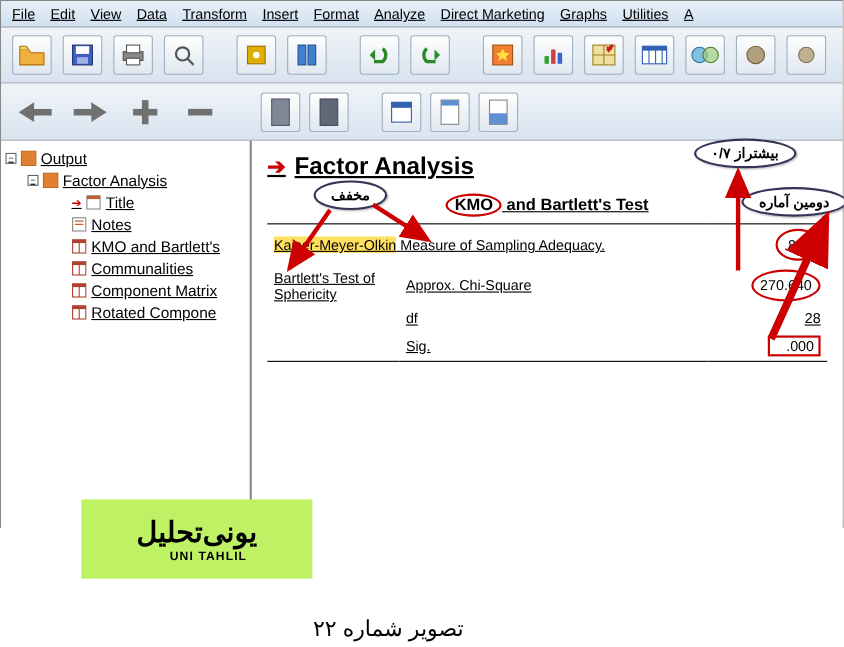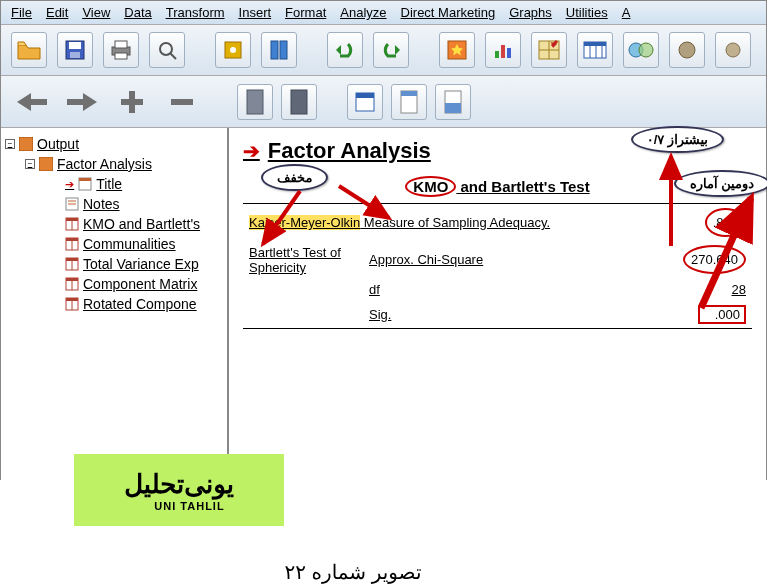--- a/index.html
+++ b/index.html
@@ -277,51 +277,41 @@
         <span>Communalities</span>
         </div>
       <div class="tree-item lvl3">
         <span class="ti">
             <svg width="14" height="14">
               <rect x="1" y="1" width="12" height="12" fill="#fff" stroke="#b04030"></rect>
               <rect x="1" y="1" width="12" height="3" fill="#b04030"></rect>
               <line x1="7" y1="1" x2="7" y2="13" stroke="#b04030"></line>
             </svg>
           </span>
-        <span>Total Variance Exp</span>
-        </div>
-      <div class="tree-item lvl3">
-        <span class="ti">
-            <svg width="14" height="14">
-              <rect x="1" y="1" width="12" height="12" fill="#fff" stroke="#b04030"></rect>
-              <rect x="1" y="1" width="12" height="3" fill="#b04030"></rect>
-              <line x1="7" y1="1" x2="7" y2="13" stroke="#b04030"></line>
-            </svg>
-          </span>
         <span>Component Matrix</span>
         </div>
       <div class="tree-item lvl3">
         <span class="ti">
             <svg width="14" height="14">
               <rect x="1" y="1" width="12" height="12" fill="#fff" stroke="#b04030"></rect>
               <rect x="1" y="1" width="12" height="3" fill="#b04030"></rect>
               <line x1="7" y1="1" x2="7" y2="13" stroke="#b04030"></line>
             </svg>
           </span>
         <span>Rotated Compone</span>
         </div>
     </div>
 
     <div class="main">
       <div class="heading">
         <span class="arr">➔</span>
         <span>Factor Analysis</span>
       </div>
 
-      <div class="bubble" style="top:36px; left:32px;">مخفف</div>
+      <div class="bubble" style="top:36px; left:56px;">مخفف</div>
       <div class="bubble" style="top:-2px; right:42px;">بیشتراز ۰/۷</div>
       <div class="bubble" style="top:42px; right:-4px;">دومین آماره</div>
 
       <div class="subhead">
         <span class="kmo-circle">KMO</span><span> and Bartlett's Test</span>
       </div>
 
       <table class="kmo">
         <tbody>
             <tr>

